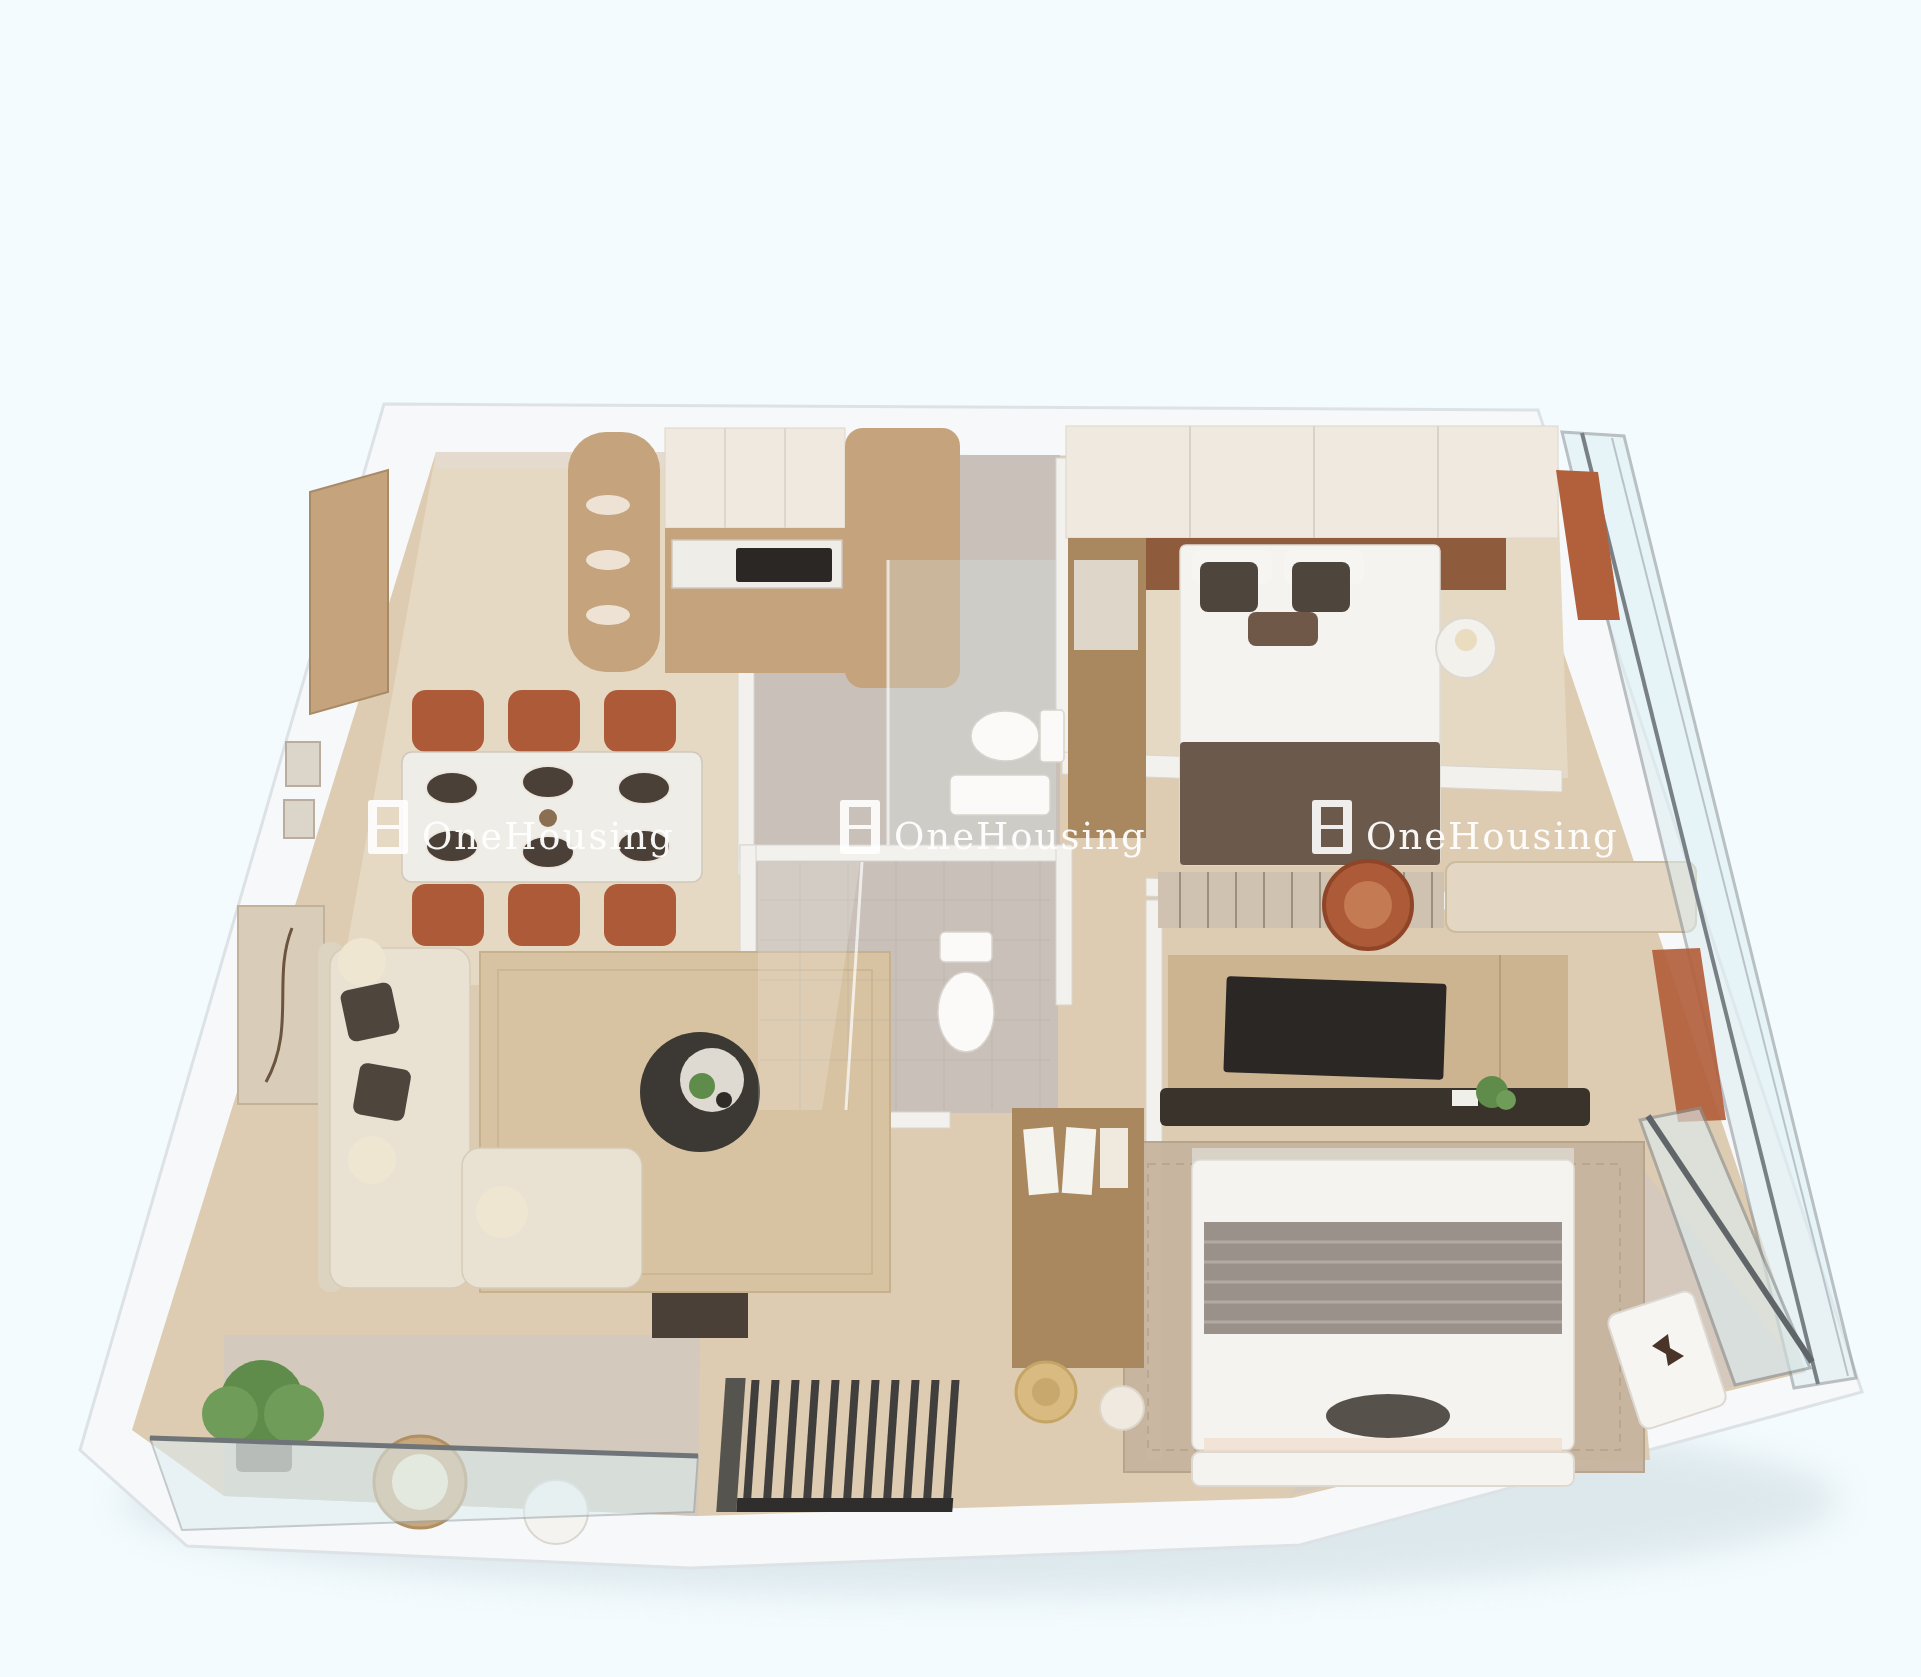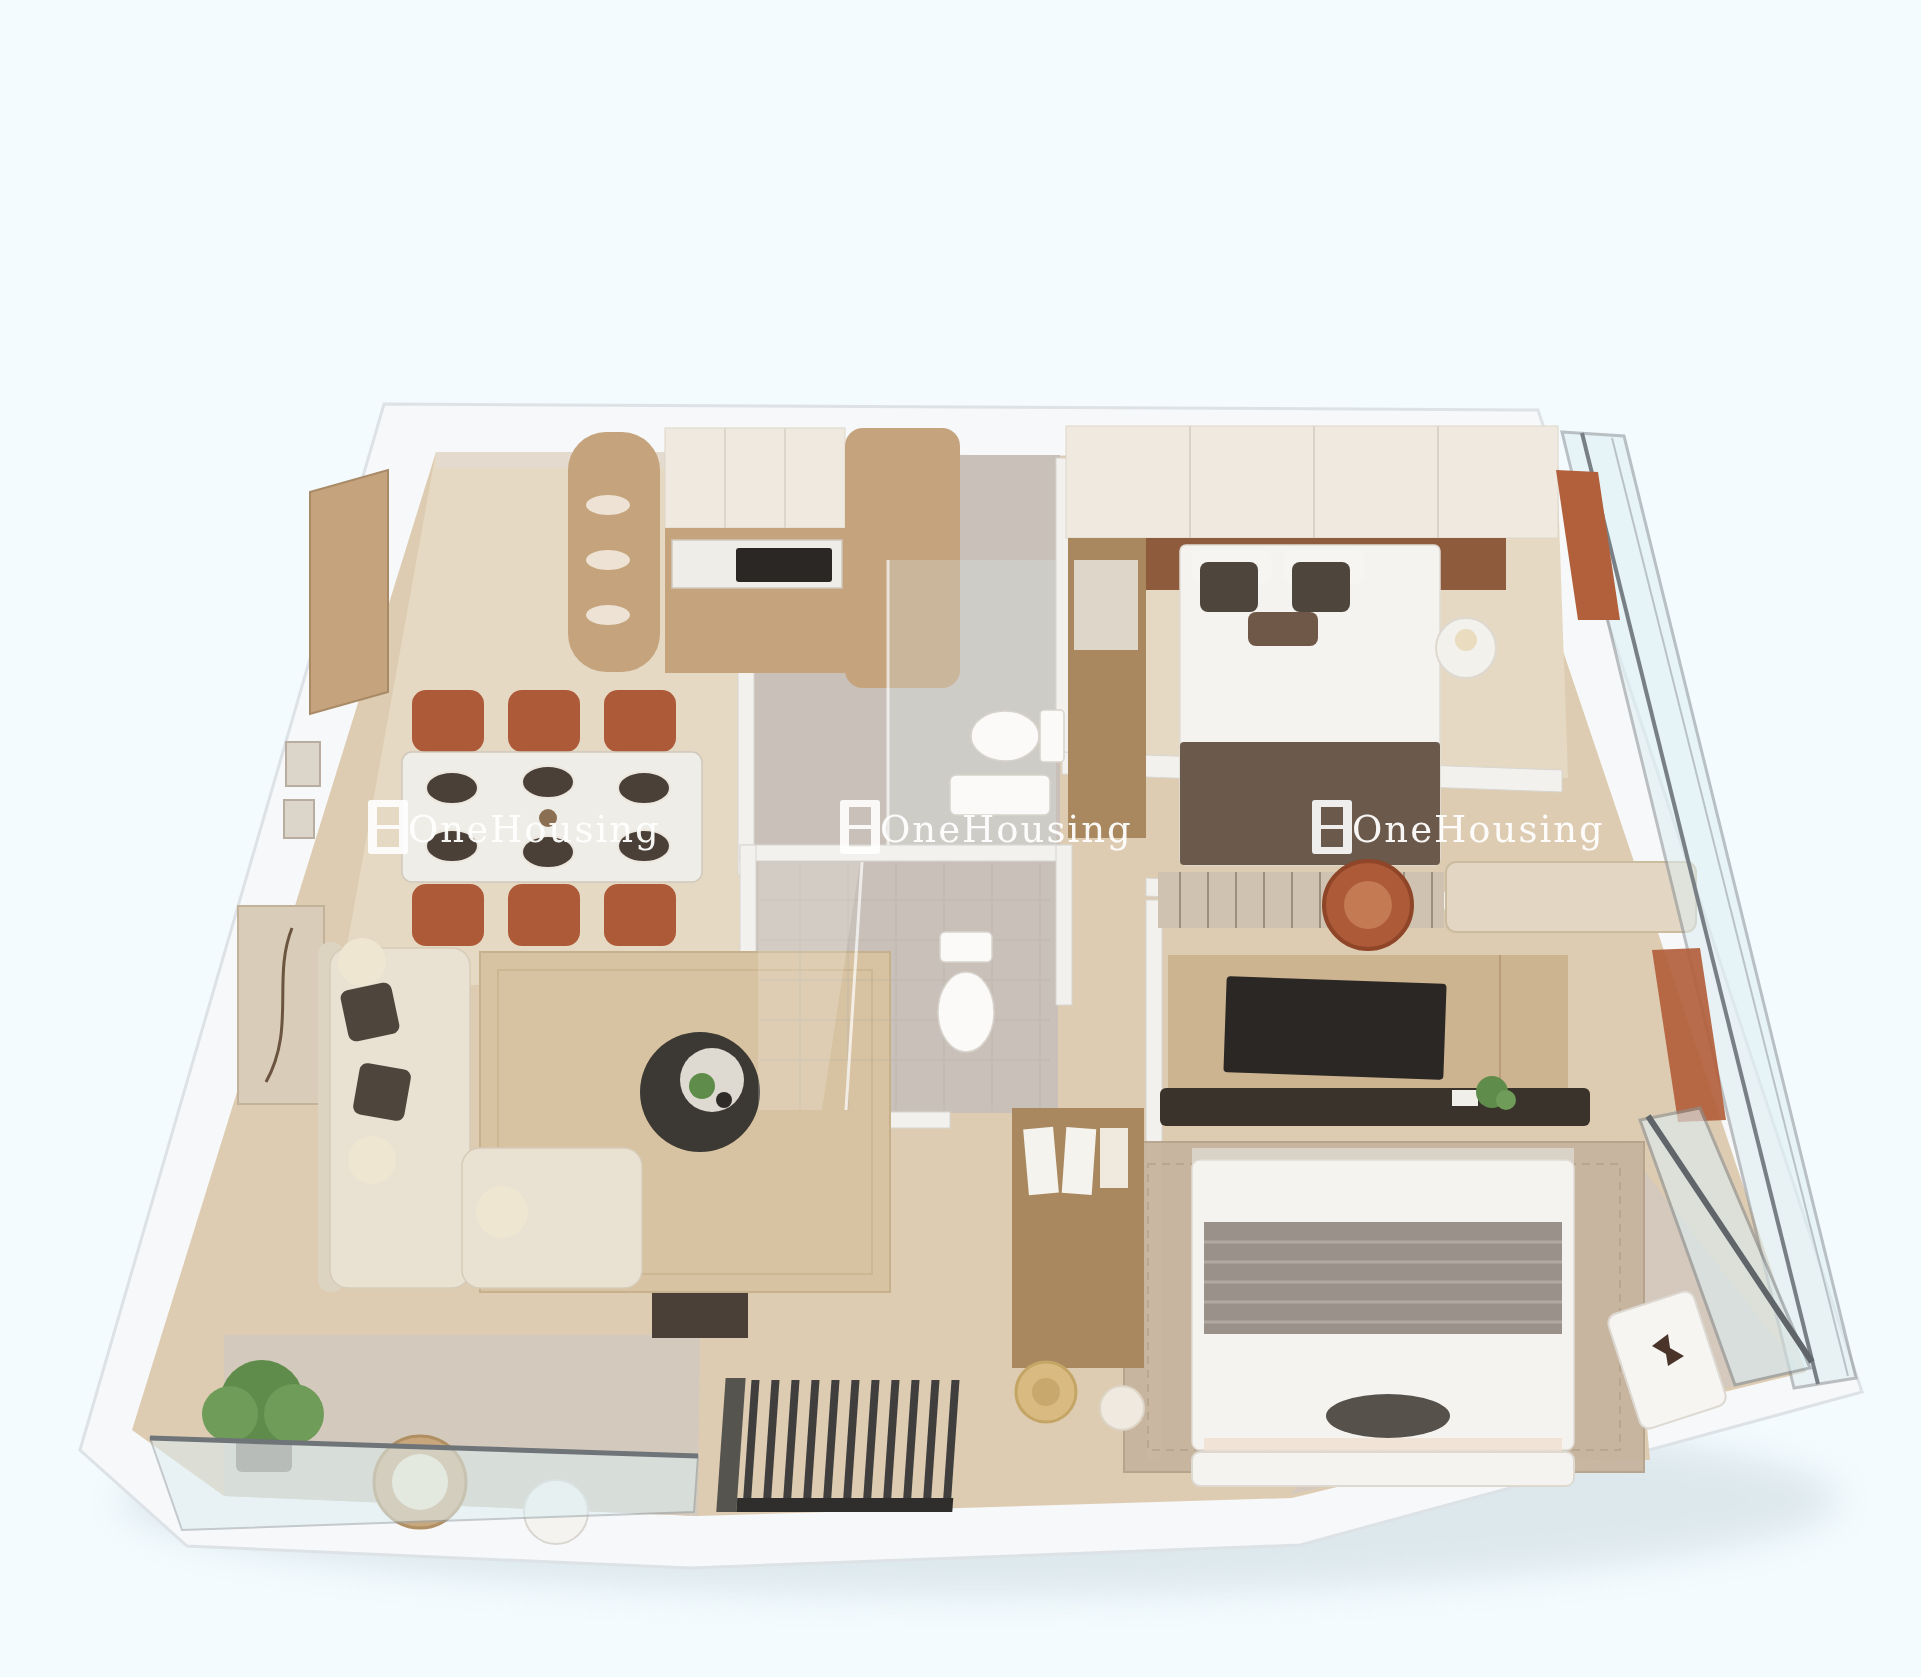--- a/index.html
+++ b/index.html
@@ -31,21 +31,21 @@
   .f-headboard{fill:var(--c-headboard_brown,#8f5b3d);}
   .f-glass{fill:var(--c-glass,#dceef2);}
   .f-plant{fill:var(--c-plant_green,#5f8c4a);}
   .f-plant2{fill:#6f9c58;}
   .f-marble{fill:var(--c-marble,#efede8);stroke:#cfc8bd;stroke-width:1.5;}
   .f-white{fill:#fbfaf8;stroke:#d8d3cc;stroke-width:1.5;}
   .f-shadow{fill:var(--c-shadow,#c3d2d8);}
   .f-pillowdark{fill:#4e463c;}
   .f-runner{fill:#cfc2b0;}
 
-  .watermark{position:absolute;display:flex;align-items:center;opacity:.95;}
+  .watermark{position:absolute;display:flex;align-items:flex-end;gap:14px;opacity:.95;}
   .wm-1{left:368px;top:800px;}
   .wm-2{left:840px;top:800px;}
   .wm-3{left:1312px;top:800px;}
   .wm-text{font-family:"DejaVu Serif","Liberation Serif",serif;font-size:37px;letter-spacing:2px;
            color:var(--c-watermark,#ffffff);white-space:nowrap;}
 </style>
 </head>
 <body>
 
 <div class="stage">

